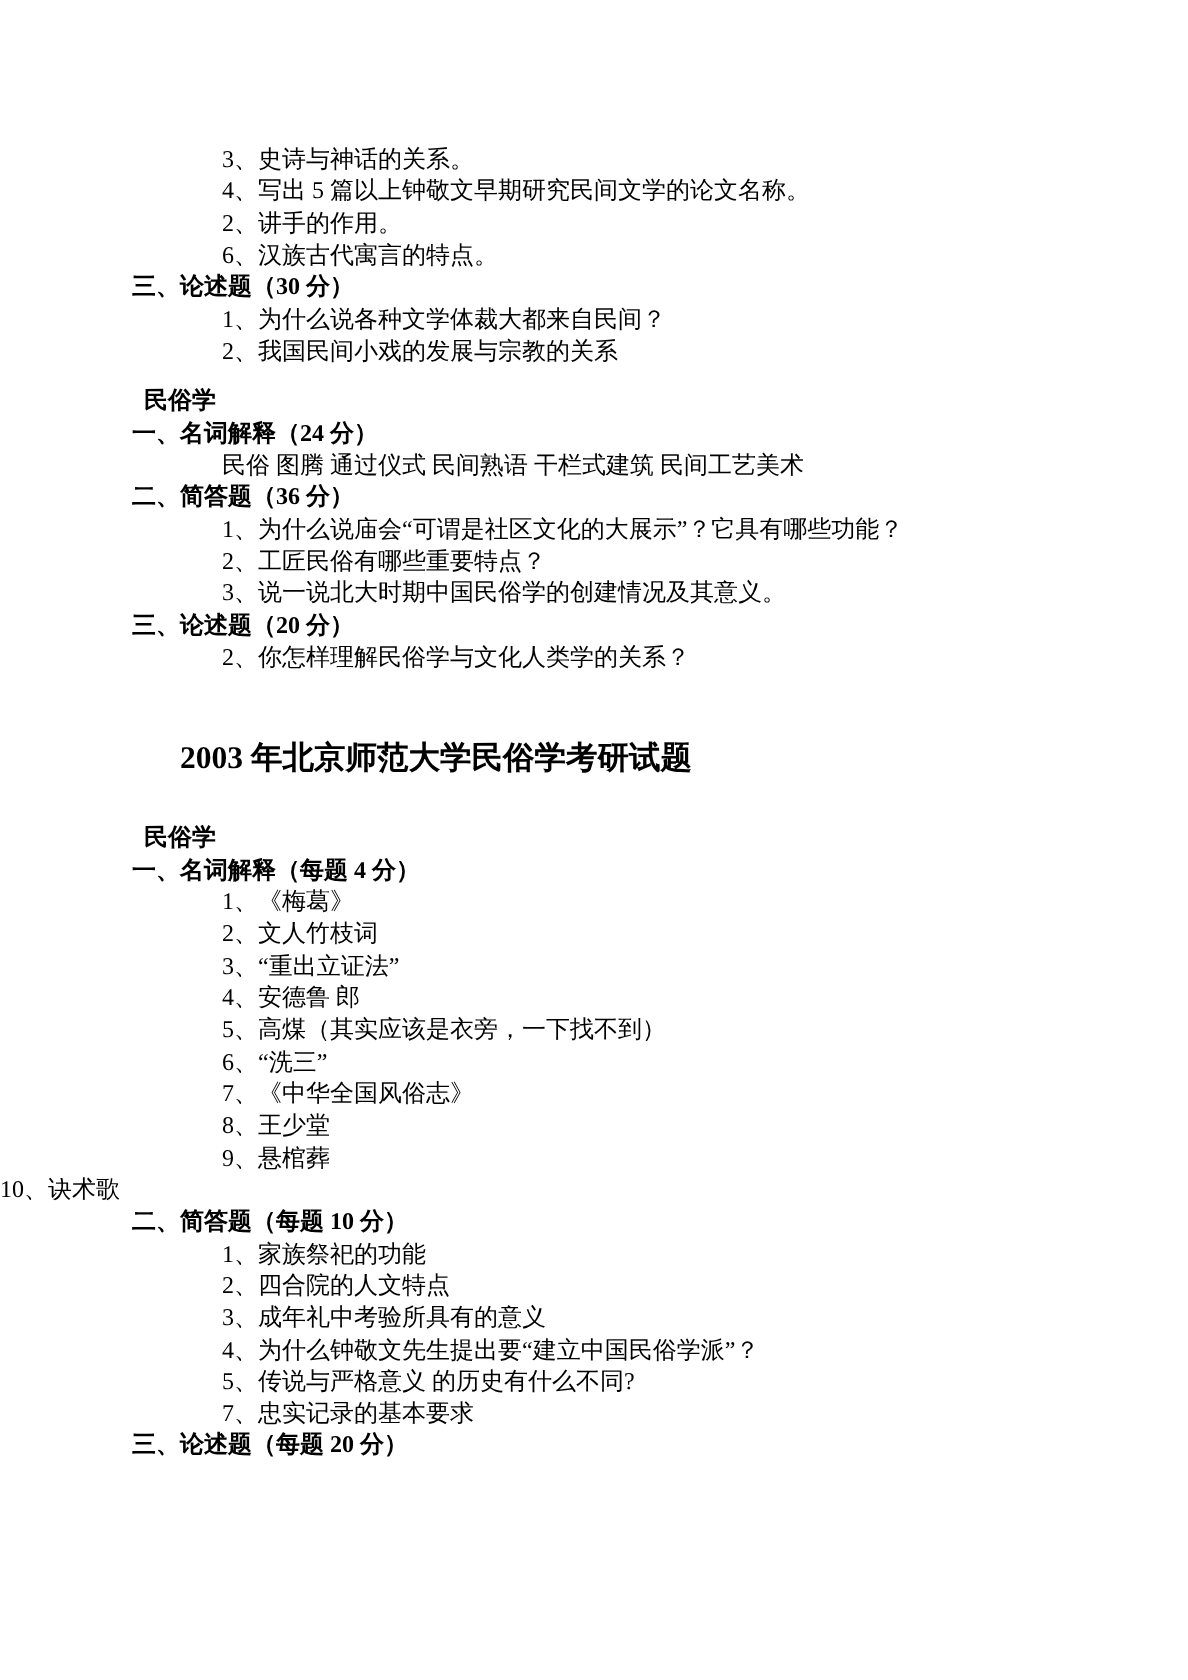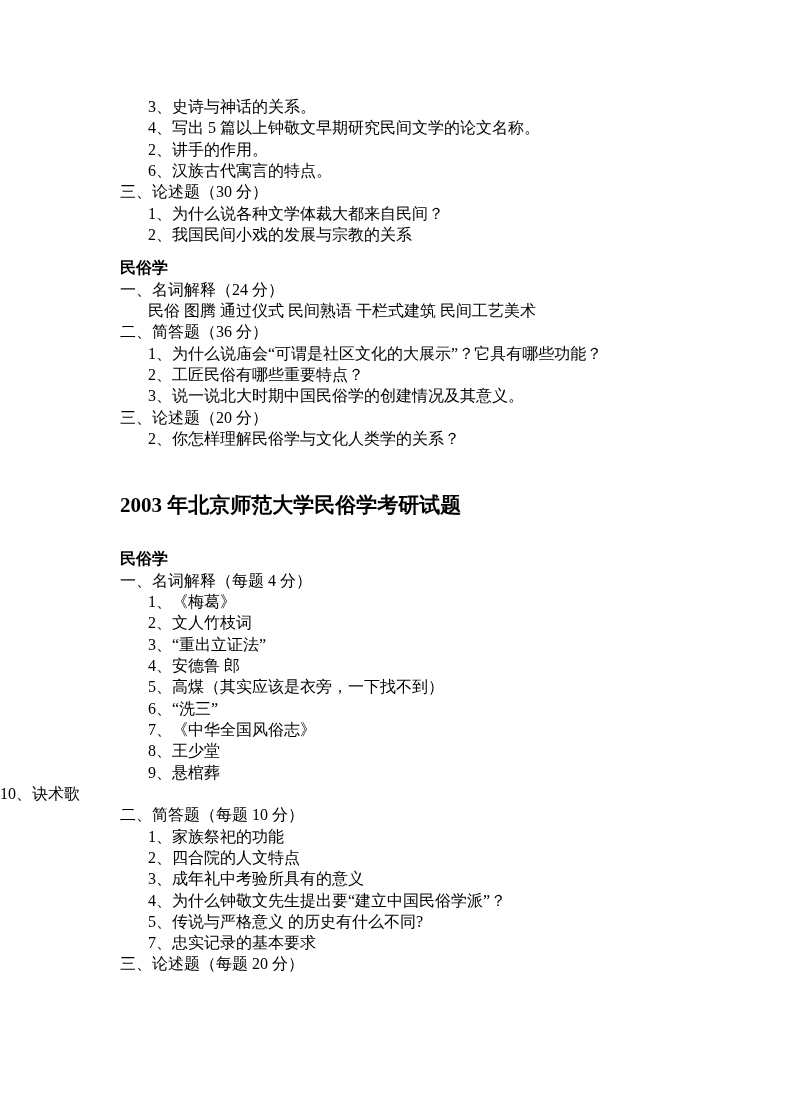--- a/index.html
+++ b/index.html
@@ -8,24 +8,24 @@
     width: 792px;
     height: 1004px;
     background: #ffffff;
     color: #000000;
     font-family: "Liberation Serif", "DejaVu Serif", serif;
     font-size: 16px;
     overflow: hidden;
   }
   .doc { padding-top: 96px; }
   .doc p { margin: 0; line-height: 21.33px; white-space: pre; }
-  .top     { padding-left: 120px; }
+  .top     { padding-left: 88px; font-weight: bold; }
   .sub     { padding-left: 148px; }
   .sub10   { }
-  .heading { padding-left: 120px; font-weight: bold; }
+  .heading { padding-left: 96px; font-weight: bold; }
   .sec2 { margin-top: 12px; }
   .sec3 { margin-top: 28px; }
   .title {
     margin: 42px 0 0 0;
     padding-left: 120px;
     font-size: 21px;
     line-height: 29px;
     font-weight: bold;
     font-family: "Liberation Serif", "DejaVu Serif", serif;
   }

